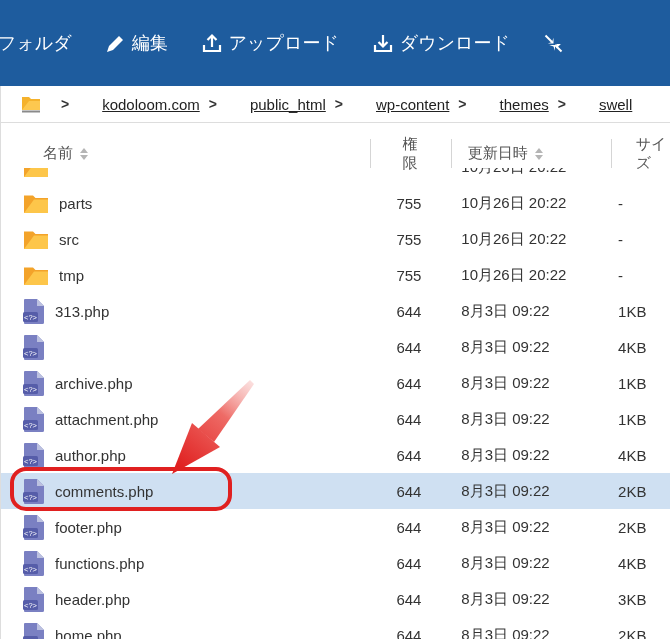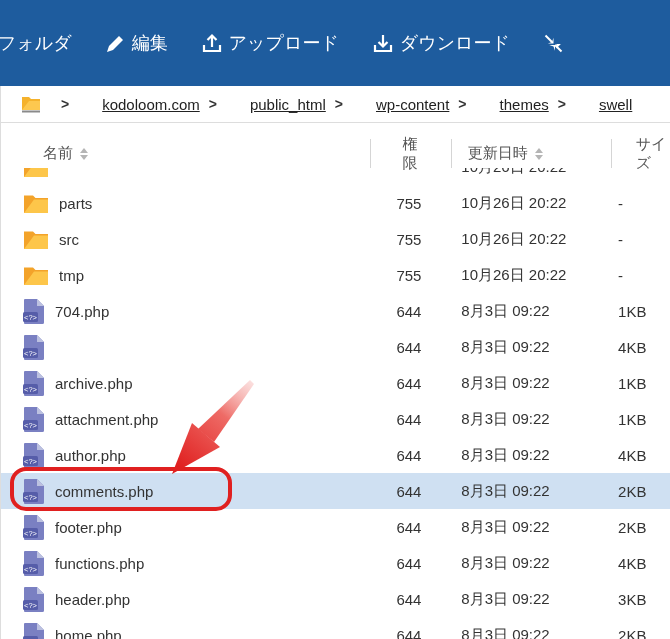--- a/index.html
+++ b/index.html
@@ -218,21 +218,21 @@
     <div class="c c-name">
 
       <span class="file-ic php-ic">
         <svg width="22" height="26" viewBox="0 0 22 26">
           <path d="M2 1 h12 l7 7 v16.5 a1.5 1.5 0 0 1 -1.5 1.5 h-17.5 a1 1 0 0 1 -1 -1 V2 a1 1 0 0 1 1 -1 Z" fill="var(--php-icon)"></path>
           <path d="M14 1 l7 7 h-7 Z" fill="#bcc1e0"></path>
           <rect x="0" y="14" width="15" height="10" rx="1.5" fill="#565da9"></rect>
           <text x="7.5" y="21.6" text-anchor="middle" font-size="7.5" font-family="Liberation Sans, sans-serif" fill="#fff">&lt;?&gt;</text>
         </svg>
       </span>
-      <span>704.php</span>
+      <span>313.php</span>
     </div>
     <div class="c c-perm">644</div>
     <div class="c c-date">8月3日 09:22</div>
     <div class="c c-size">1KB</div>
   </div>
         <div class="row row--php">
     <div class="c c-name">
 
       <span class="file-ic php-ic">
         <svg width="22" height="26" viewBox="0 0 22 26">

